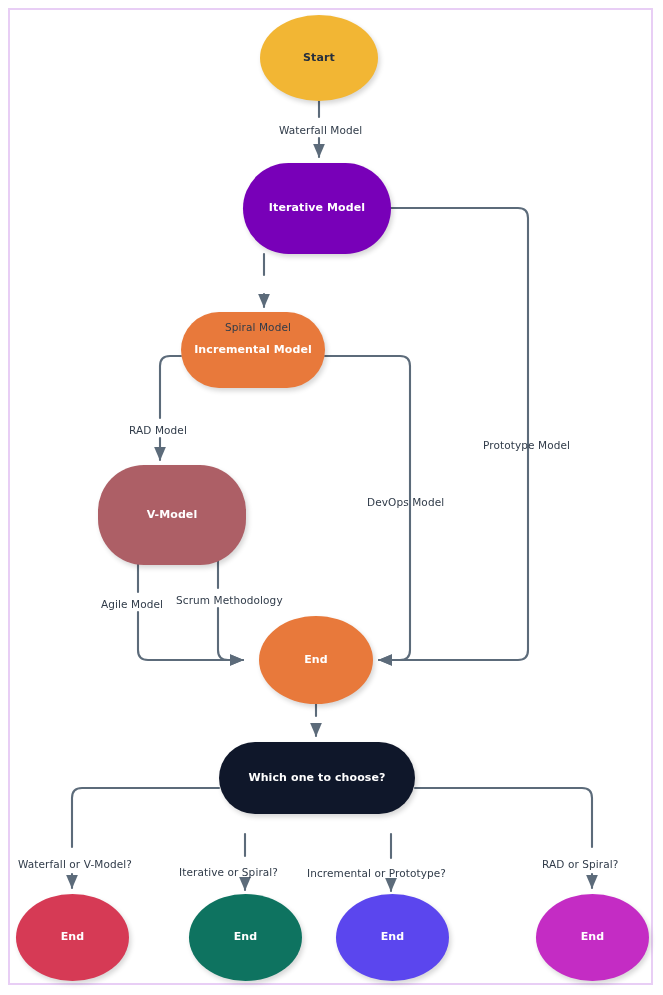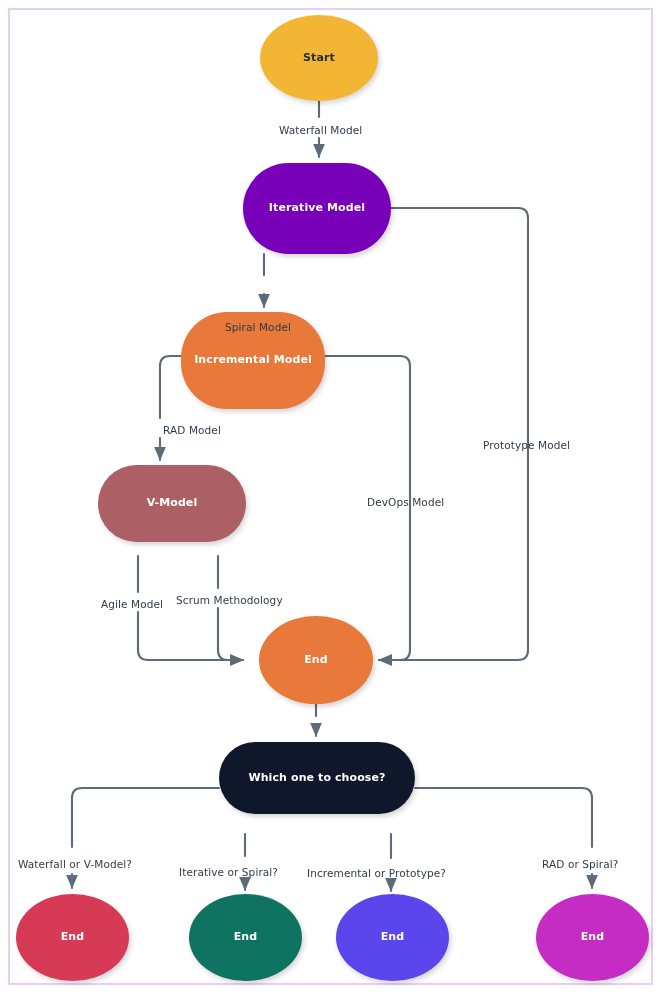--- a/index.html
+++ b/index.html
@@ -57,25 +57,25 @@
   </svg>
 
   <div class="node stadium" style="left:243px;top:163px;width:148px;height:91px;background:#7800b8;color:#ffffff;">
     <span>Iterative Model</span>
   </div>
 
   <div class="node ellipse" style="left:260px;top:15px;width:118px;height:86px;background:#f2b634;color:#262f3d;">
     <span>Start</span>
   </div>
 
-  <div class="node stadium" style="left:181px;top:312px;width:144px;height:97px;background:#e8793b;color:#ffffff;">
+  <div class="node stadium" style="left:181px;top:312px;width:144px;height:76px;background:#e8793b;color:#ffffff;">
     <span>Incremental Model</span>
   </div>
 
-  <div class="node stadium" style="left:98px;top:465px;width:148px;height:77px;background:#ad5f66;color:#ffffff;">
+  <div class="node stadium" style="left:98px;top:465px;width:148px;height:100px;background:#ad5f66;color:#ffffff;">
     <span>V-Model</span>
   </div>
 
   <div class="node ellipse" style="left:259px;top:616px;width:114px;height:88px;background:#e8793b;color:#ffffff;">
     <span>End</span>
   </div>
 
   <div class="node stadium" style="left:219px;top:742px;width:196px;height:72px;background:#0f172a;color:#ffffff;">
     <span>Which one to choose?</span>
   </div>
@@ -91,21 +91,21 @@
   <div class="node ellipse" style="left:336px;top:894px;width:113px;height:87px;background:#5b46ee;color:#ffffff;">
     <span>End</span>
   </div>
 
   <div class="node ellipse" style="left:536px;top:894px;width:113px;height:87px;background:#c42cc4;color:#ffffff;">
     <span>End</span>
   </div>
 
   <div class="edge-label" style="left:279px;top:124px;">Waterfall Model</div>
   <div class="edge-label" style="left:225px;top:281px;margin-top:40px;">Spiral Model</div>
-  <div class="edge-label" style="left:129px;top:424px;margin-left:34px;">RAD Model</div>
+  <div class="edge-label" style="left:129px;top:424px;">RAD Model</div>
   <div class="edge-label" style="left:367px;top:496px;">DevOps Model</div>
   <div class="edge-label" style="left:483px;top:427px;margin-top:12px;">Prototype Model</div>
   <div class="edge-label" style="left:101px;top:598px;">Agile Model</div>
   <div class="edge-label" style="left:176px;top:594px;">Scrum Methodology</div>
   <div class="edge-label" style="left:18px;top:858px;">Waterfall or V-Model?</div>
   <div class="edge-label" style="left:179px;top:866px;">Iterative or Spiral?</div>
   <div class="edge-label" style="left:307px;top:867px;">Incremental or Prototype?</div>
   <div class="edge-label" style="left:542px;top:858px;">RAD or Spiral?</div>
 
 </div>

